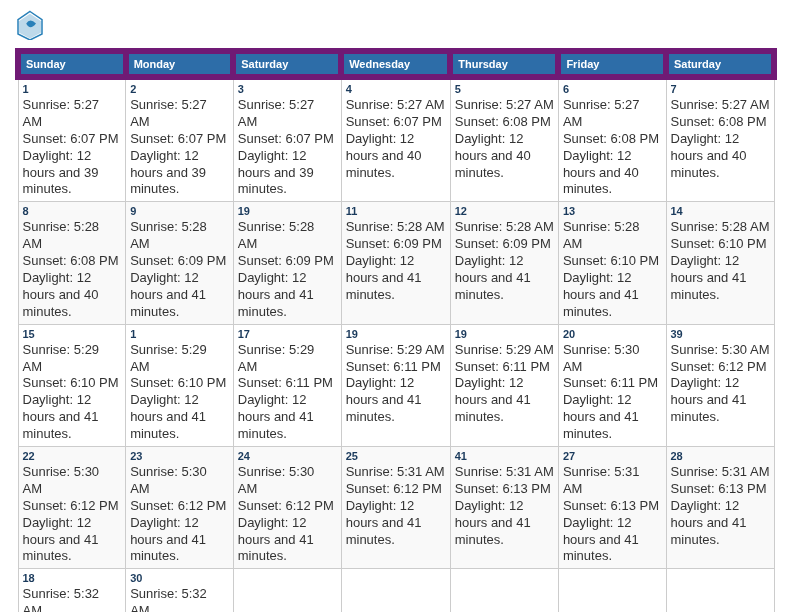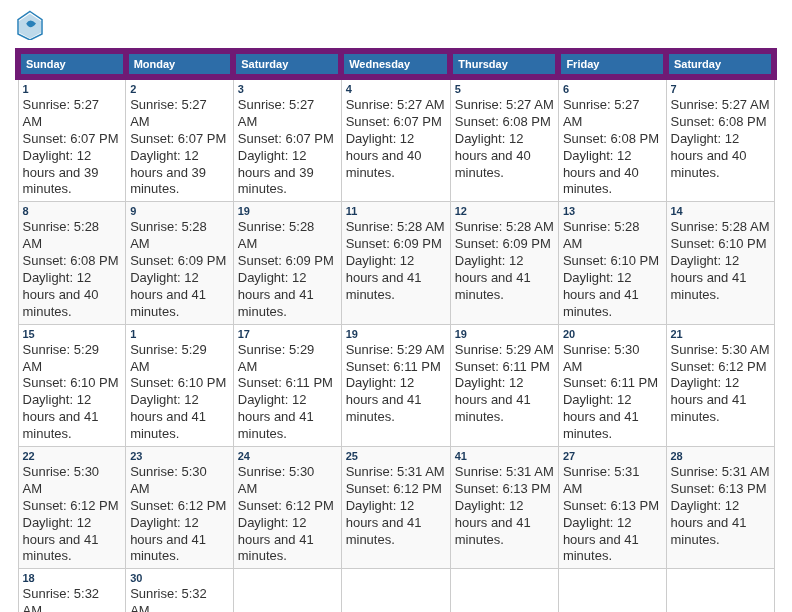--- a/index.html
+++ b/index.html
@@ -293,21 +293,21 @@
       </td>
           <td>
         <span class="day-num">20</span>
         <div class="day-info">
           Sunrise: 5:30 AM<br>
           Sunset: 6:11 PM<br>
           Daylight: 12 hours and 41 minutes.
         </div>
       </td>
           <td>
-        <span class="day-num">21</span>
+        <span class="day-num">39</span>
         <div class="day-info">
           Sunrise: 5:30 AM<br>
           Sunset: 6:12 PM<br>
           Daylight: 12 hours and 41 minutes.
         </div>
       </td>
         </tr>
         <tr>
           <td>
         <span class="day-num">22</span>

